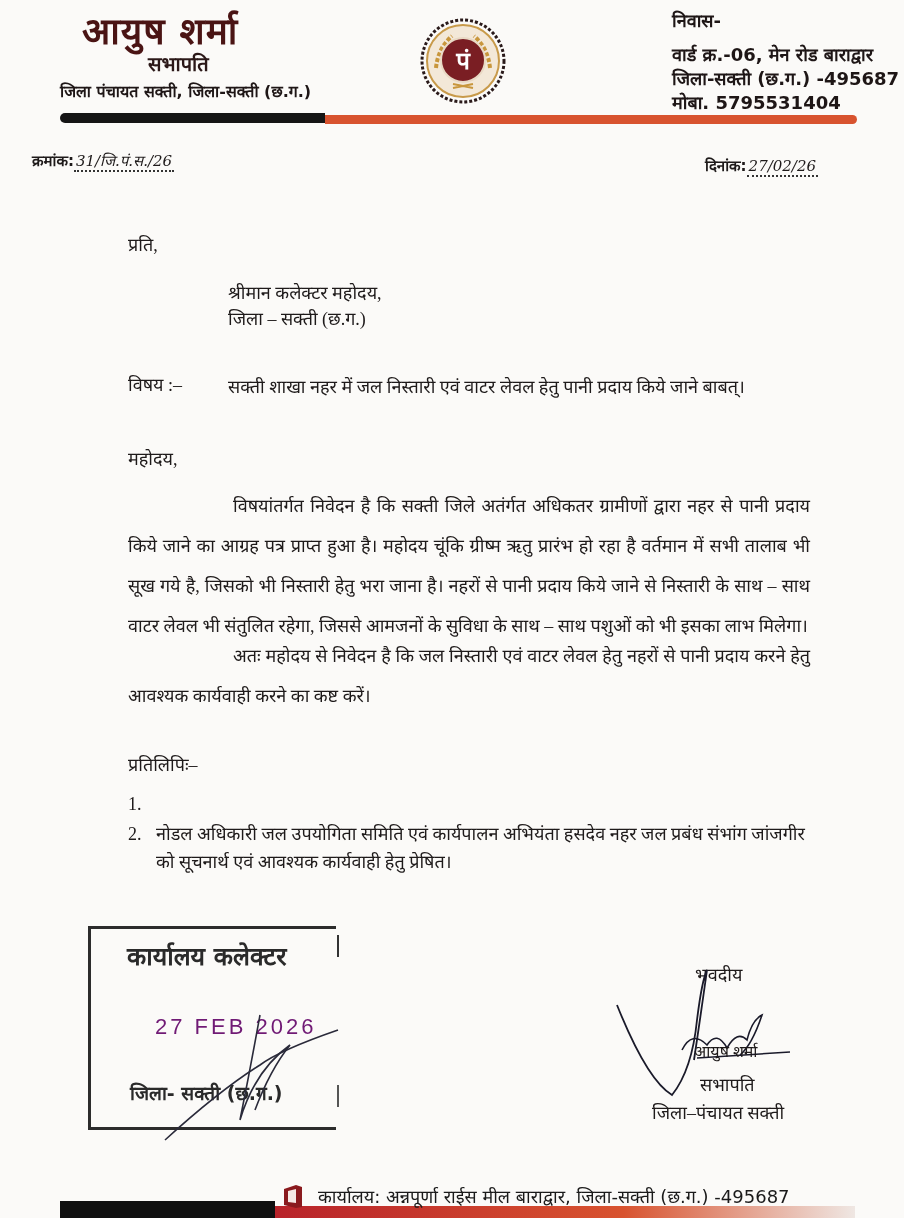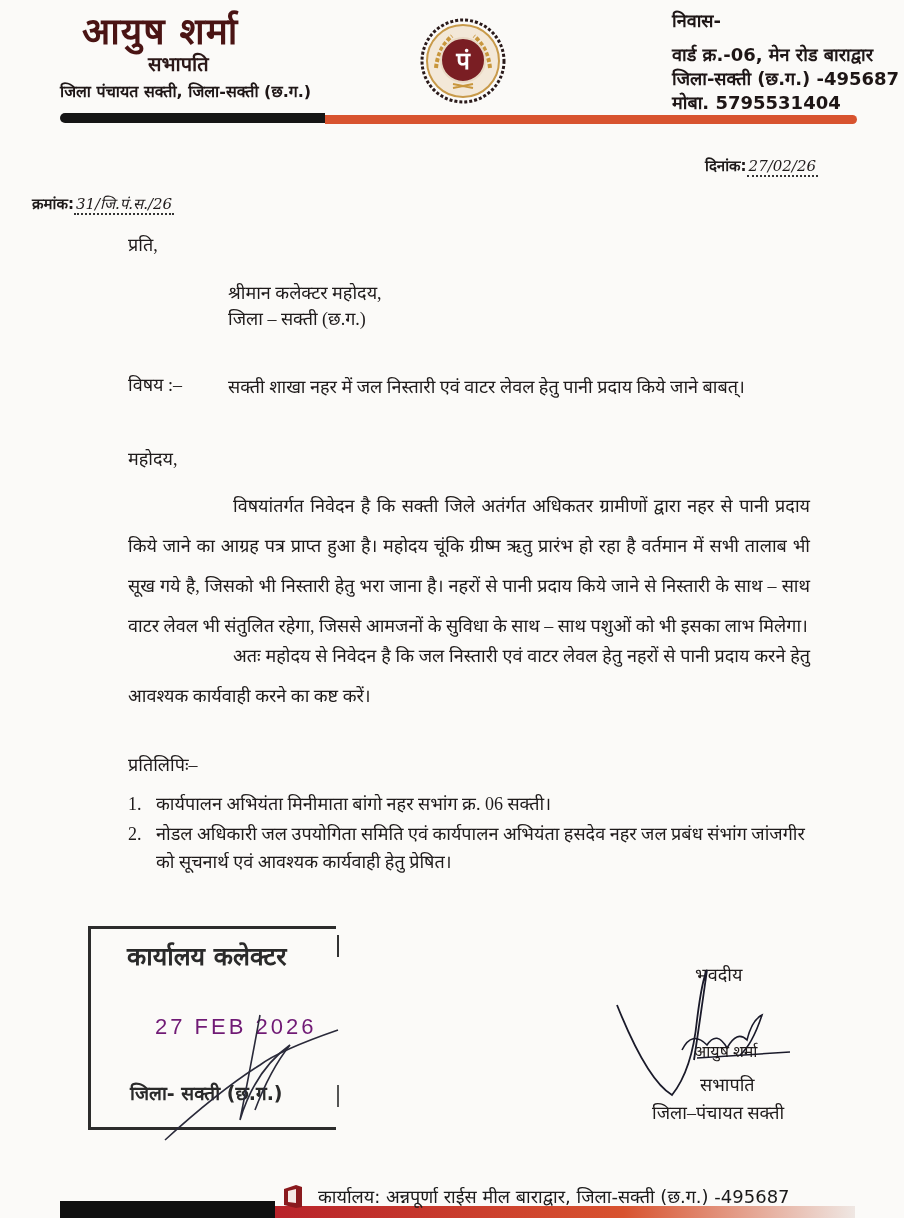--- a/index.html
+++ b/index.html
@@ -28,21 +28,21 @@
   .res-title { left: 672px; top: 8px; font-size: 18px; font-weight: bold; color: #1e1616; }
   .res-line { left: 672px; font-size: 18px; font-weight: bold; color: #1e1616; }
   .rule-black {
     left: 60px; top: 113px; width: 265px; height: 10px;
     background: #151515; border-radius: 5px 0 0 5px;
   }
   .rule-orange {
     left: 325px; top: 115px; width: 532px; height: 9px;
     background: #d8532f; border-radius: 0 5px 5px 0;
   }
-  .refno { left: 32px; top: 150px; font-size: 15px; font-weight: bold; margin-top: 43px; }
+  .refno { left: 32px; top: 150px; font-size: 15px; font-weight: bold; }
   .refno .val { font-family: "DejaVu Serif", serif; font-weight: normal; font-style: italic;
     border-bottom: 2px dotted #333; padding: 0 2px; }
   .date { left: 705px; top: 155px; font-size: 15px; font-weight: bold; }
   .date .val { font-family: "DejaVu Serif", serif; font-weight: normal; font-style: italic;
     border-bottom: 2px dotted #333; padding: 0 2px; }
 
   .body-text { font-family: "Liberation Serif", "DejaVu Serif", serif; font-size: 18px; color: #1e1a1a; }
   .para { left: 128px; width: 682px; line-height: 40px; text-align: justify; text-align-last: left; }
   .indent { text-indent: 105px; }
 
@@ -120,21 +120,20 @@
 <div class="abs body-text subject-text">सक्ती शाखा नहर में जल निस्तारी एवं वाटर लेवल हेतु पानी प्रदाय किये जाने बाबत्।</div>
 
 <div class="abs body-text" style="left:128px; top:446px;">महोदय,</div>
 <div class="abs body-text para indent" style="top:486px;">विषयांतर्गत निवेदन है कि सक्ती जिले अतंर्गत अधिकतर ग्रामीणों द्वारा नहर से पानी प्रदाय किये जाने का आग्रह पत्र प्राप्त हुआ है। महोदय चूंकि ग्रीष्म ऋतु प्रारंभ हो रहा है वर्तमान में सभी तालाब भी सूख गये है, जिसको भी निस्तारी हेतु भरा जाना है। नहरों से पानी प्रदाय किये जाने से निस्तारी के साथ – साथ वाटर लेवल भी संतुलित रहेगा, जिससे आमजनों के सुविधा के साथ – साथ पशुओं को भी इसका लाभ मिलेगा।</div>
 <div class="abs body-text para indent" style="top:636px;">अतः महोदय से निवेदन है कि जल निस्तारी एवं वाटर लेवल हेतु नहरों से पानी प्रदाय करने हेतु आवश्यक कार्यवाही करने का कष्ट करें।</div>
 
 <div class="abs body-text" style="left:128px; top:752px;">प्रतिलिपिः–</div>
 <ol class="cc body-text">
   <li>
     <span class="num">1.</span>
-    <span>कार्यपालन अभियंता मिनीमाता बांगो नहर सभांग क्र. 06 सक्ती।</span>
   </li>
   <li>
     <span class="num">2.</span>
     <span>नोडल अधिकारी जल उपयोगिता समिति एवं कार्यपालन अभियंता हसदेव नहर जल प्रबंध संभांग जांजगीर को सूचनार्थ एवं आवश्यक कार्यवाही हेतु प्रेषित।</span>
   </li>
 </ol>
 
 <div class="abs stamp"></div>
 <div class="abs stamp-edge-1"></div>
 <div class="abs stamp-edge-2"></div>

